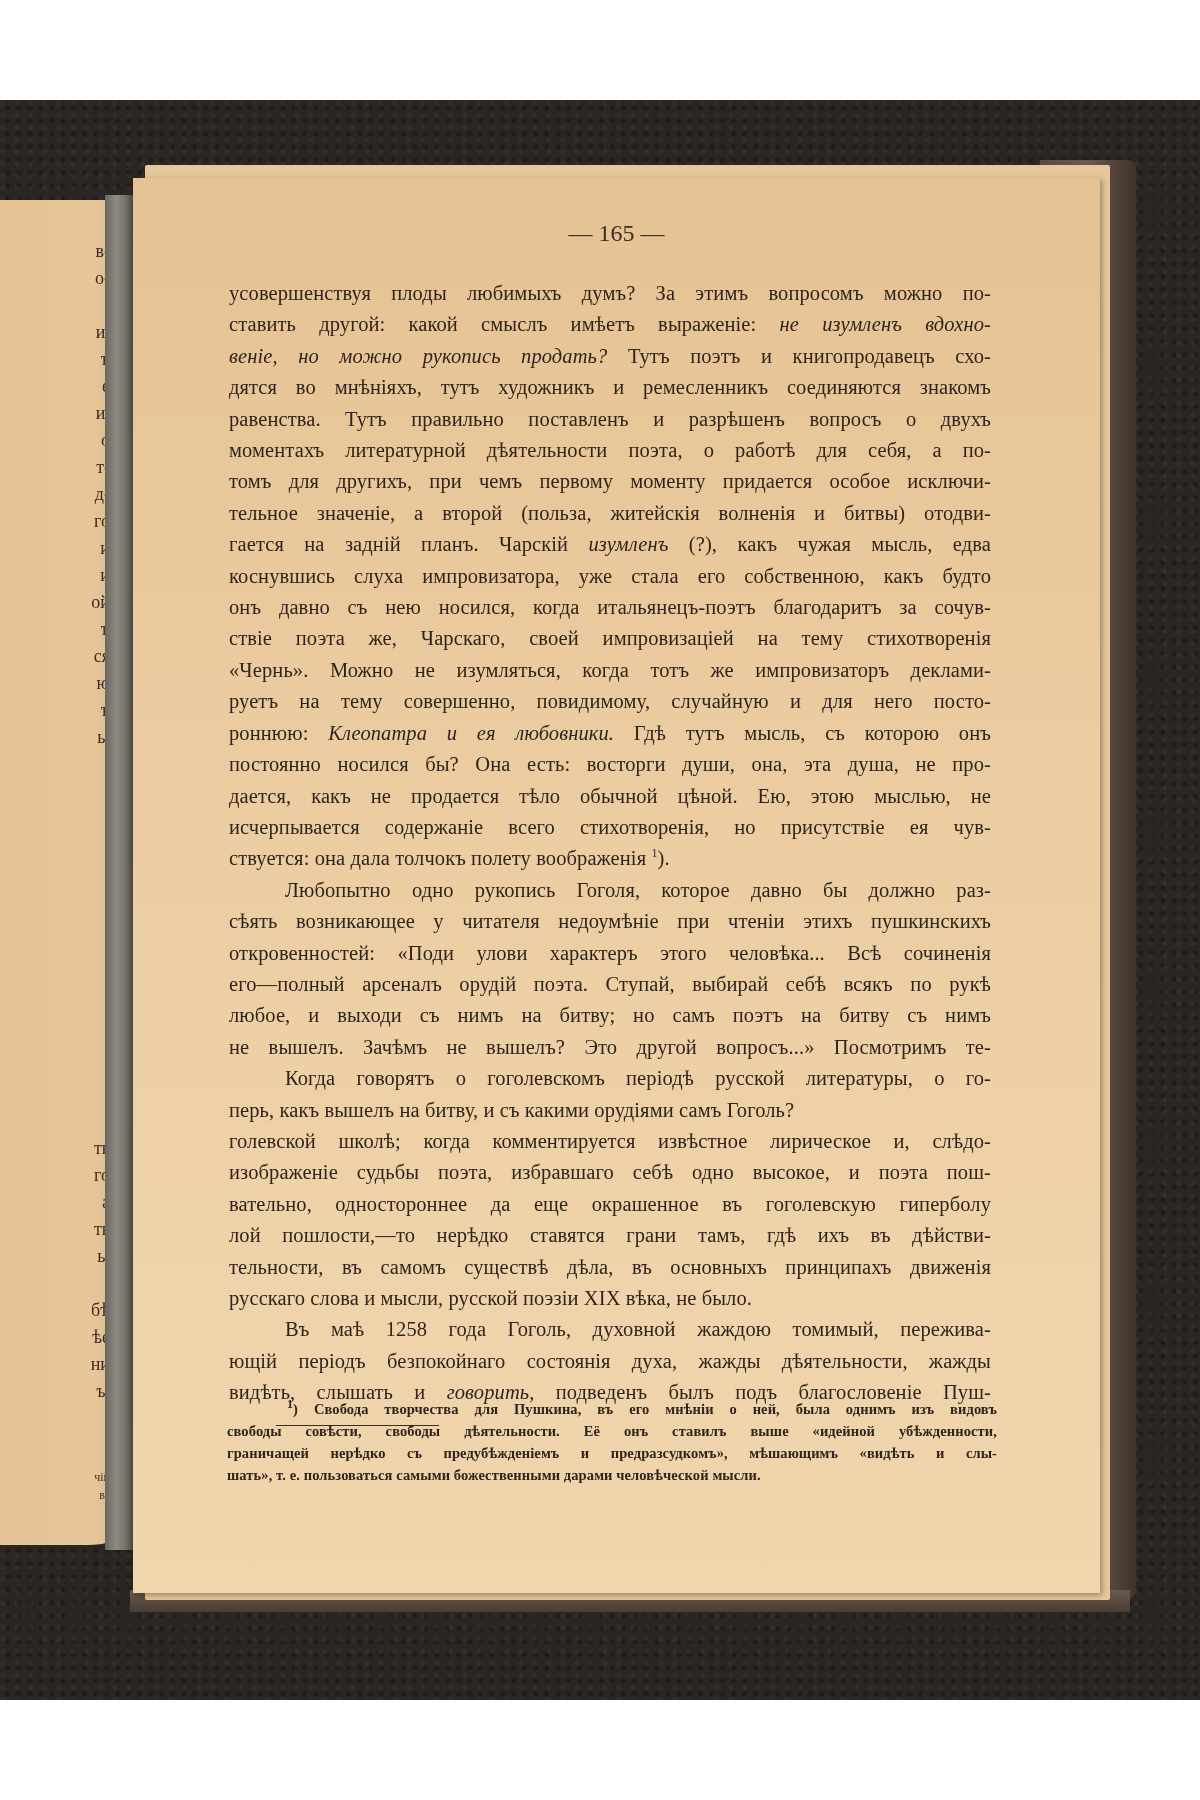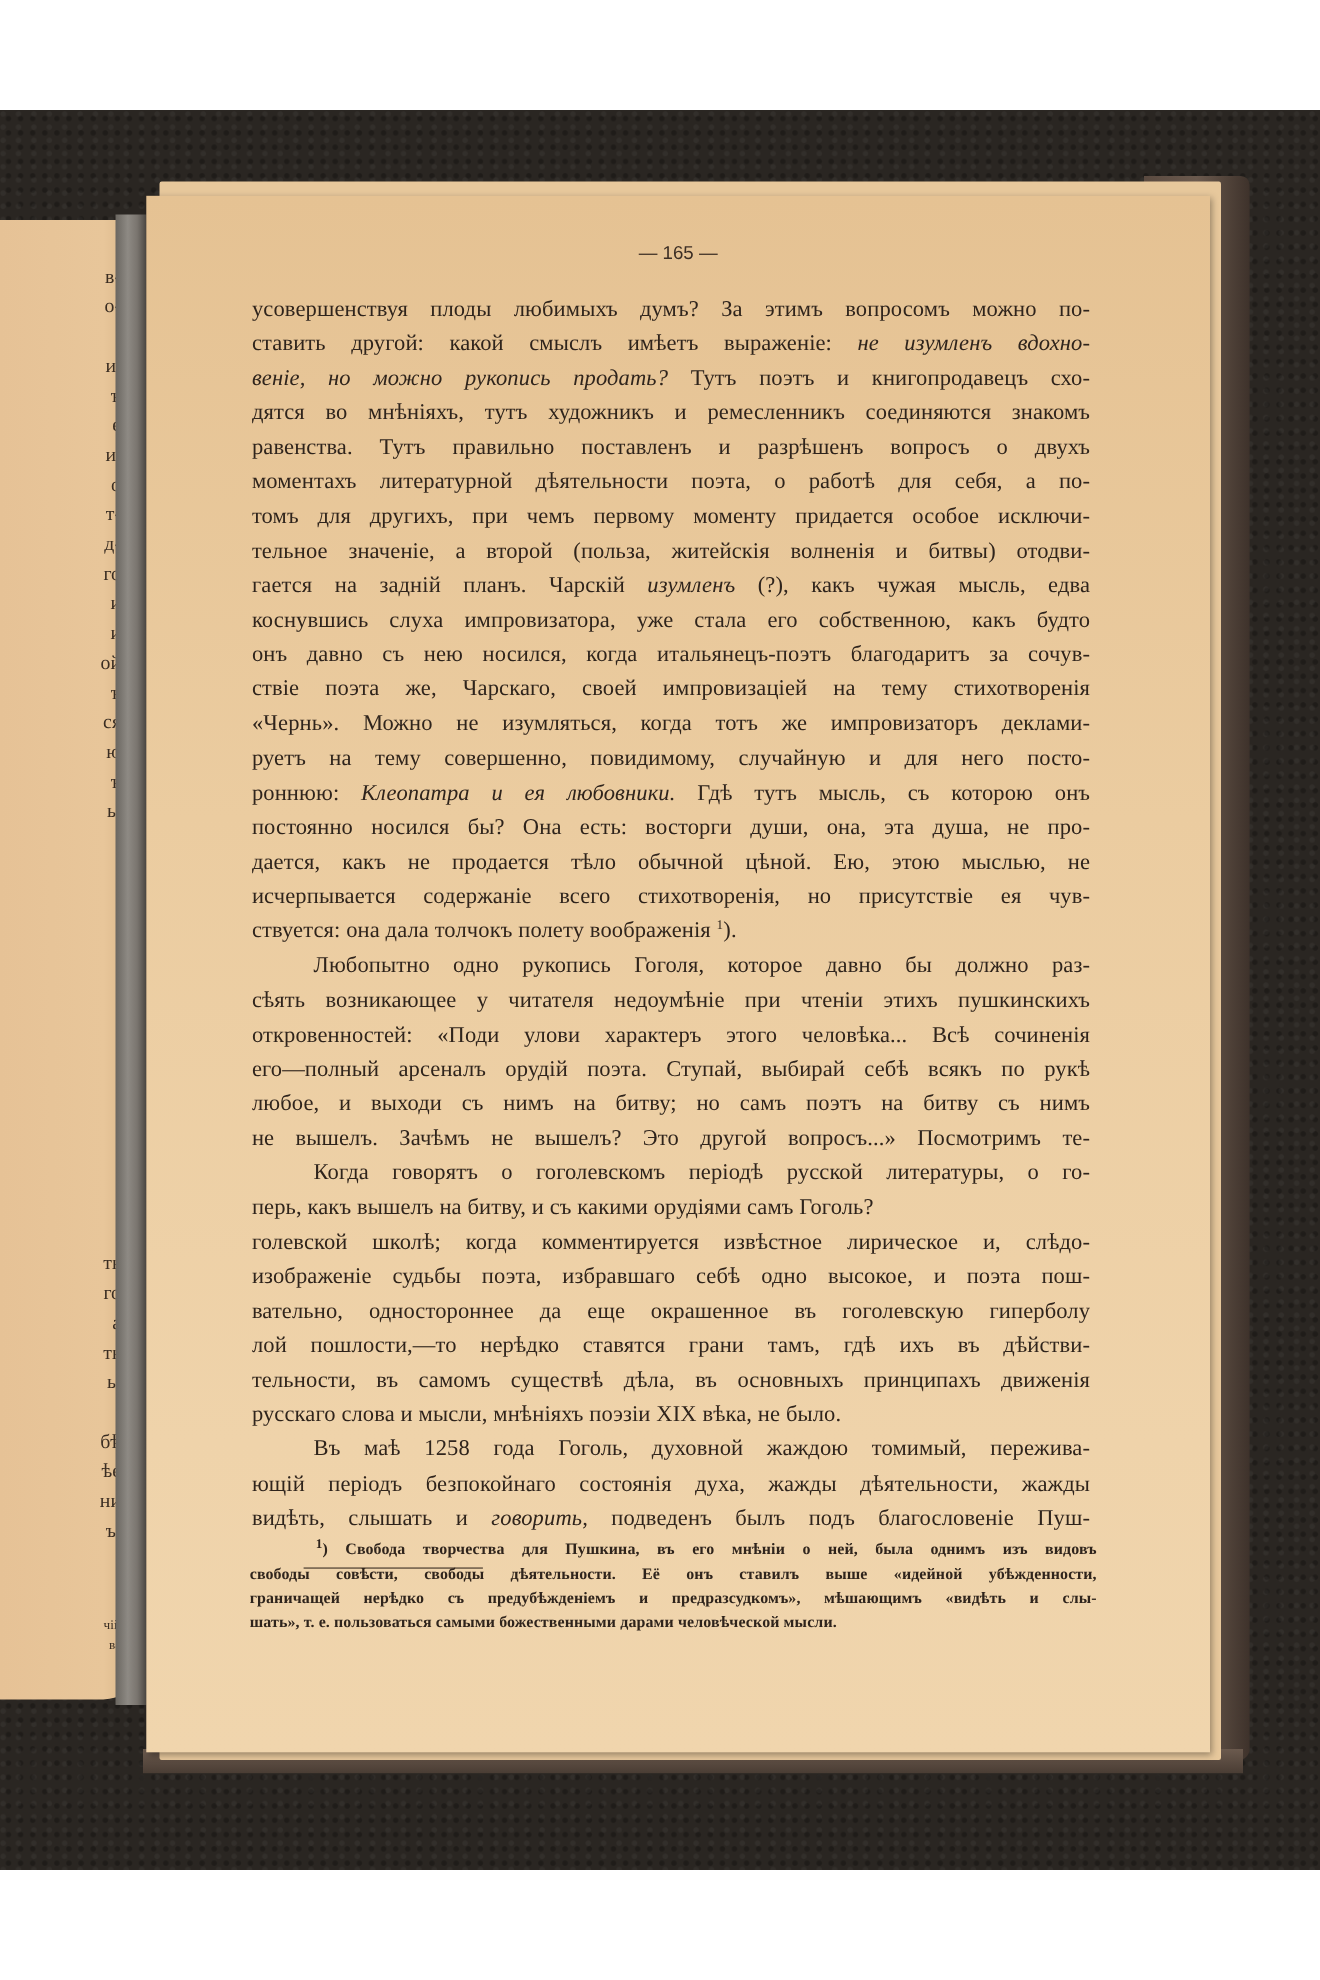--- a/index.html
+++ b/index.html
@@ -44,24 +44,24 @@
       background: #e7c89c;
       border-radius: 2px;
     }
     .page {
       position: absolute; left: 133px; top: 178px; width: 967px; height: 1415px;
       background: linear-gradient(180deg, #e5c293 0%, #ebcca0 40%, #efd3aa 80%, #f0d5ad 100%);
       box-shadow: 2px 2px 6px rgba(0,0,0,0.35);
     }
     .page-number {
       position: absolute; left: 0; right: 0; top: 42px; text-align: center;
-      font-size: 17px; color: #3c2e24; font-family: Liberation Sans, sans-serif;
+      font-size: 24px; color: #3c2e24; font-family: Liberation Serif, serif;
     }
     .text {
-      position: absolute; left: 96px; width: 762px; top: 88px;
+      position: absolute; left: 96px; width: 762px; top: 100px;
       font-family: "Liberation Serif", serif; color: #2f241c;
       font-size: 20.5px; line-height: 31.4px;
     }
     .line {
       display: block; white-space: nowrap; text-align: justify; text-align-last: justify;
       letter-spacing: 0.1px;
     }
     .line.last { text-align-last: left; }
     .line.indent { padding-left: 56px; }
     .it { font-style: italic; }
@@ -156,21 +156,21 @@
     <span class="line">его—полный арсеналъ орудій поэта. Ступай, выбирай себѣ всякъ по рукѣ</span>
     <span class="line">любое, и выходи съ нимъ на битву; но самъ поэтъ на битву съ нимъ</span>
     <span class="line">не вышелъ. Зачѣмъ не вышелъ? Это другой вопросъ...» Посмотримъ те-</span>
     <span class="line indent">Когда говорятъ о гоголевскомъ періодѣ русской литературы, о го-</span>
     <span class="line last">перь, какъ вышелъ на битву, и съ какими орудіями самъ Гоголь?</span>
     <span class="line">голевской школѣ; когда комментируется извѣстное лирическое и, слѣдо-</span>
     <span class="line">изображеніе судьбы поэта, избравшаго себѣ одно высокое, и поэта пош-</span>
     <span class="line">вательно, одностороннее да еще окрашенное въ гоголевскую гиперболу</span>
     <span class="line">лой пошлости,—то нерѣдко ставятся грани тамъ, гдѣ ихъ въ дѣйстви-</span>
     <span class="line">тельности, въ самомъ существѣ дѣла, въ основныхъ принципахъ движенія</span>
-    <span class="line last">русскаго слова и мысли, мнѣніяхъ поэзіи XIX вѣка, не было.</span>
+    <span class="line last">русскаго слова и мысли, русской поэзіи XIX вѣка, не было.</span>
     <span class="line indent">Въ маѣ 1258 года Гоголь, духовной жаждою томимый, пережива-</span>
     <span class="line">ющій періодъ безпокойнаго состоянія духа, жажды дѣятельности, жажды</span>
     <span class="line">видѣть, слышать и <span class="it">говорить,</span> подведенъ былъ подъ благословеніе Пуш-</span>
   </div>
 
   <div class="footnote-rule"></div>
 
   <div class="footnotes">
     <span class="line indent"><span class="sup">1</span>) <span>Свобода творчества для Пушкина, въ его мнѣніи о ней, была однимъ изъ видовъ</span></span>
     <span class="line">свободы совѣсти, свободы дѣятельности. Её онъ ставилъ выше «идейной убѣжденности,</span>

